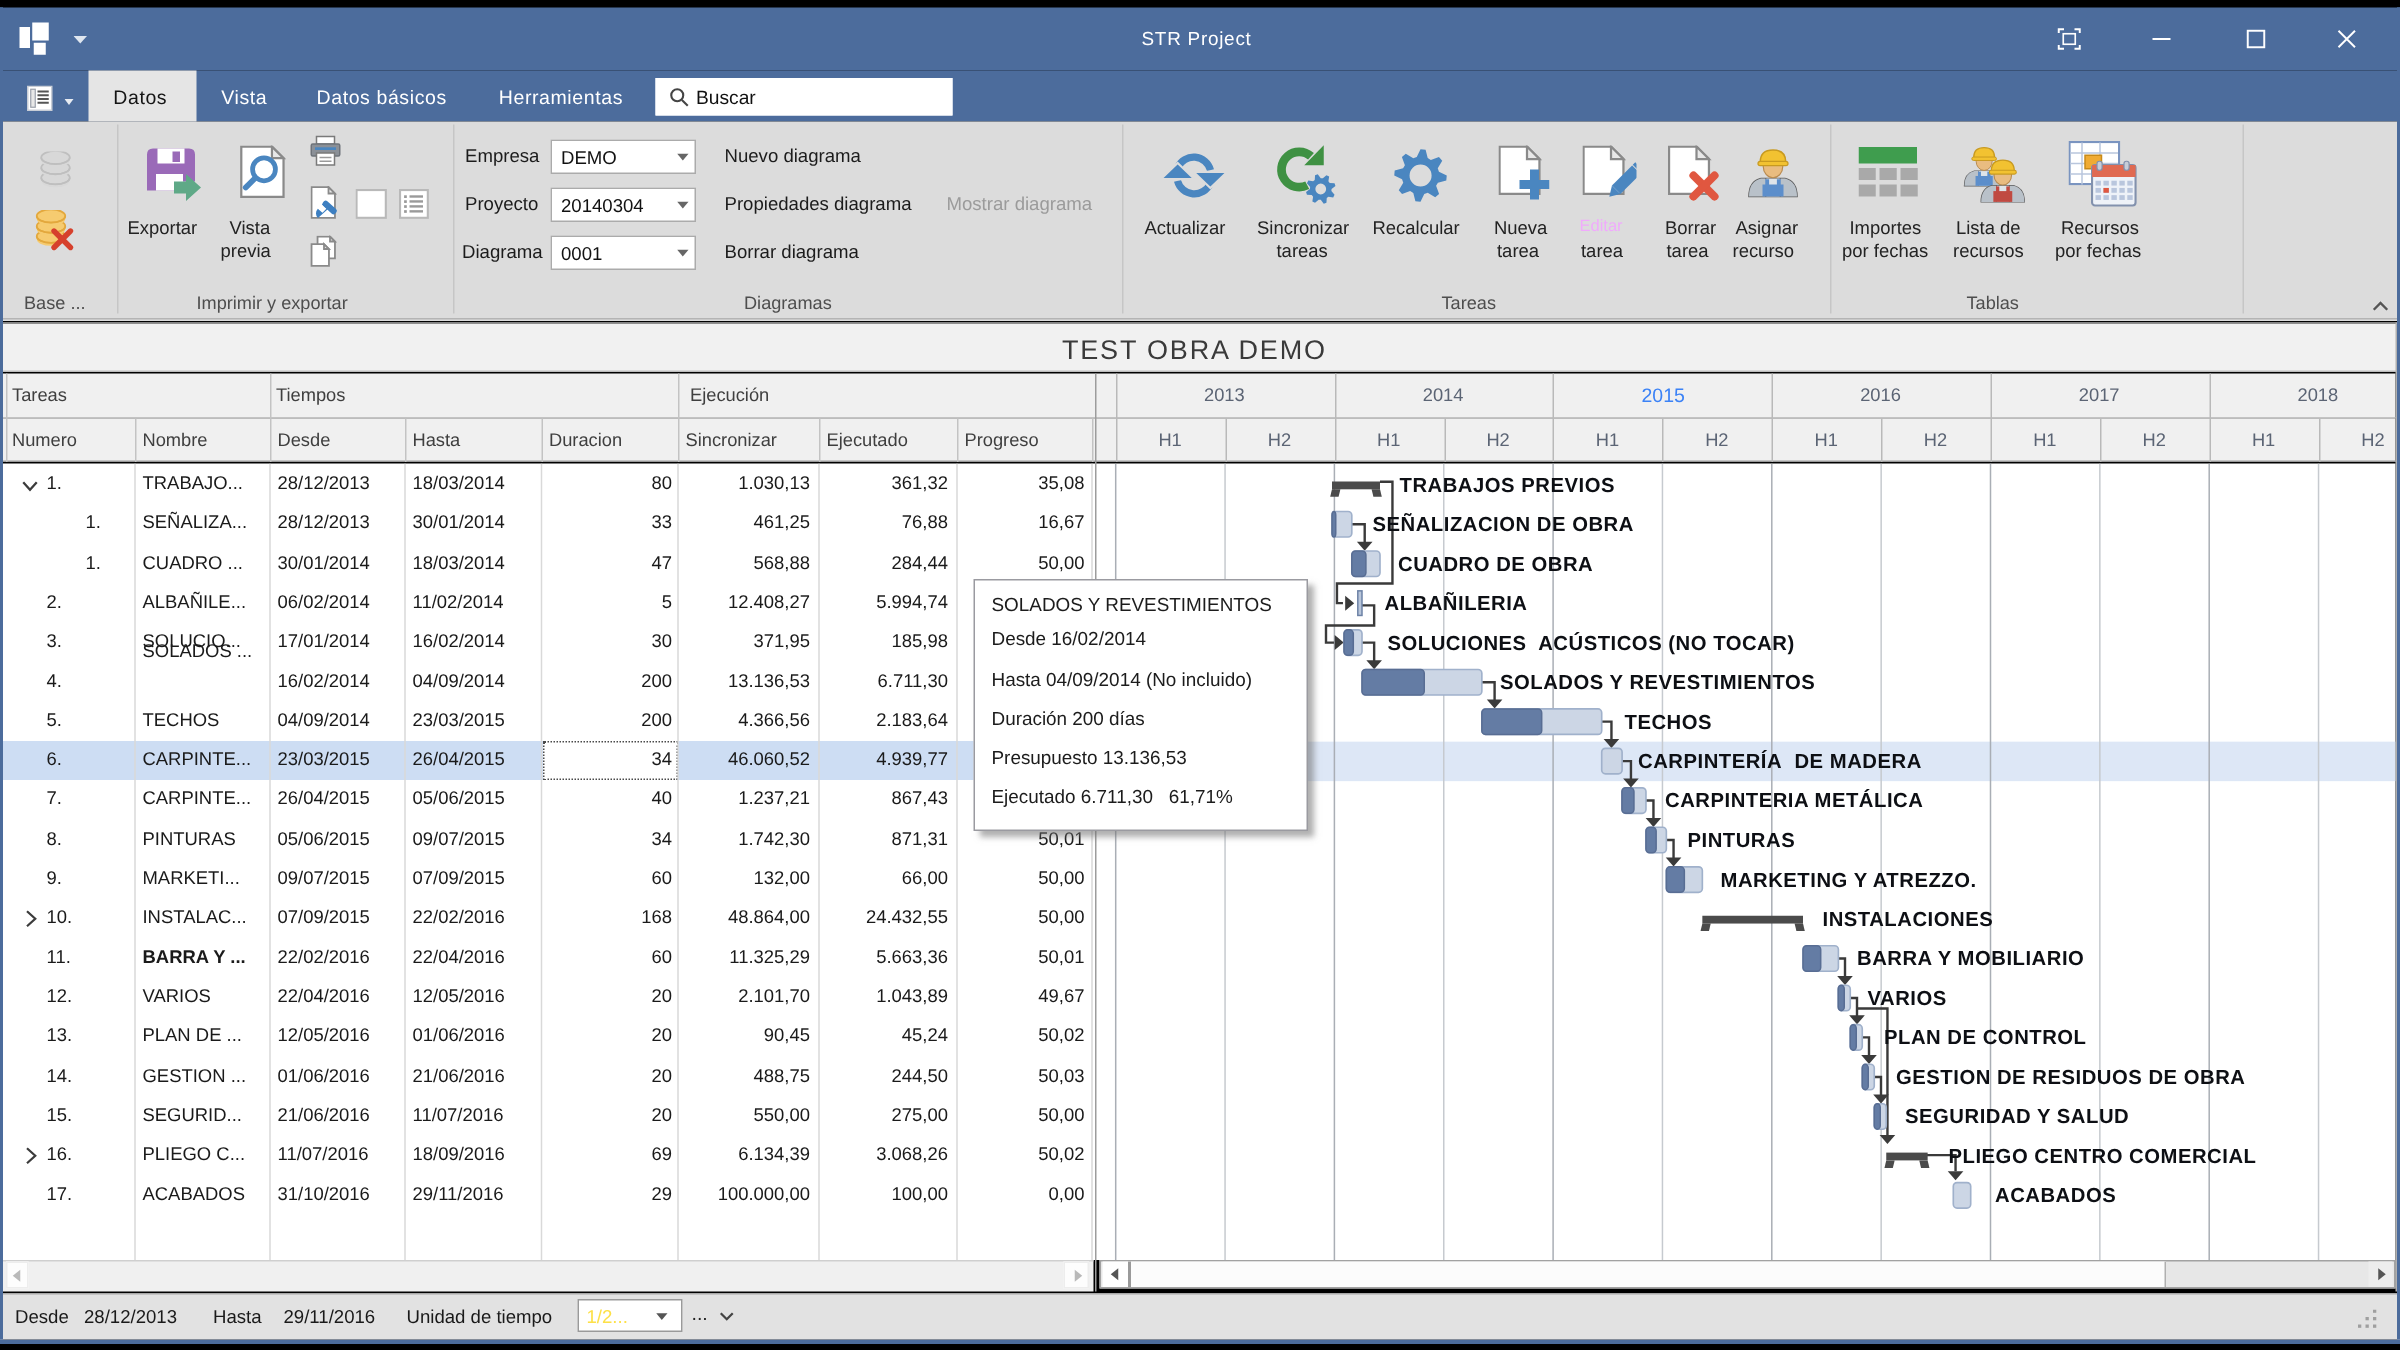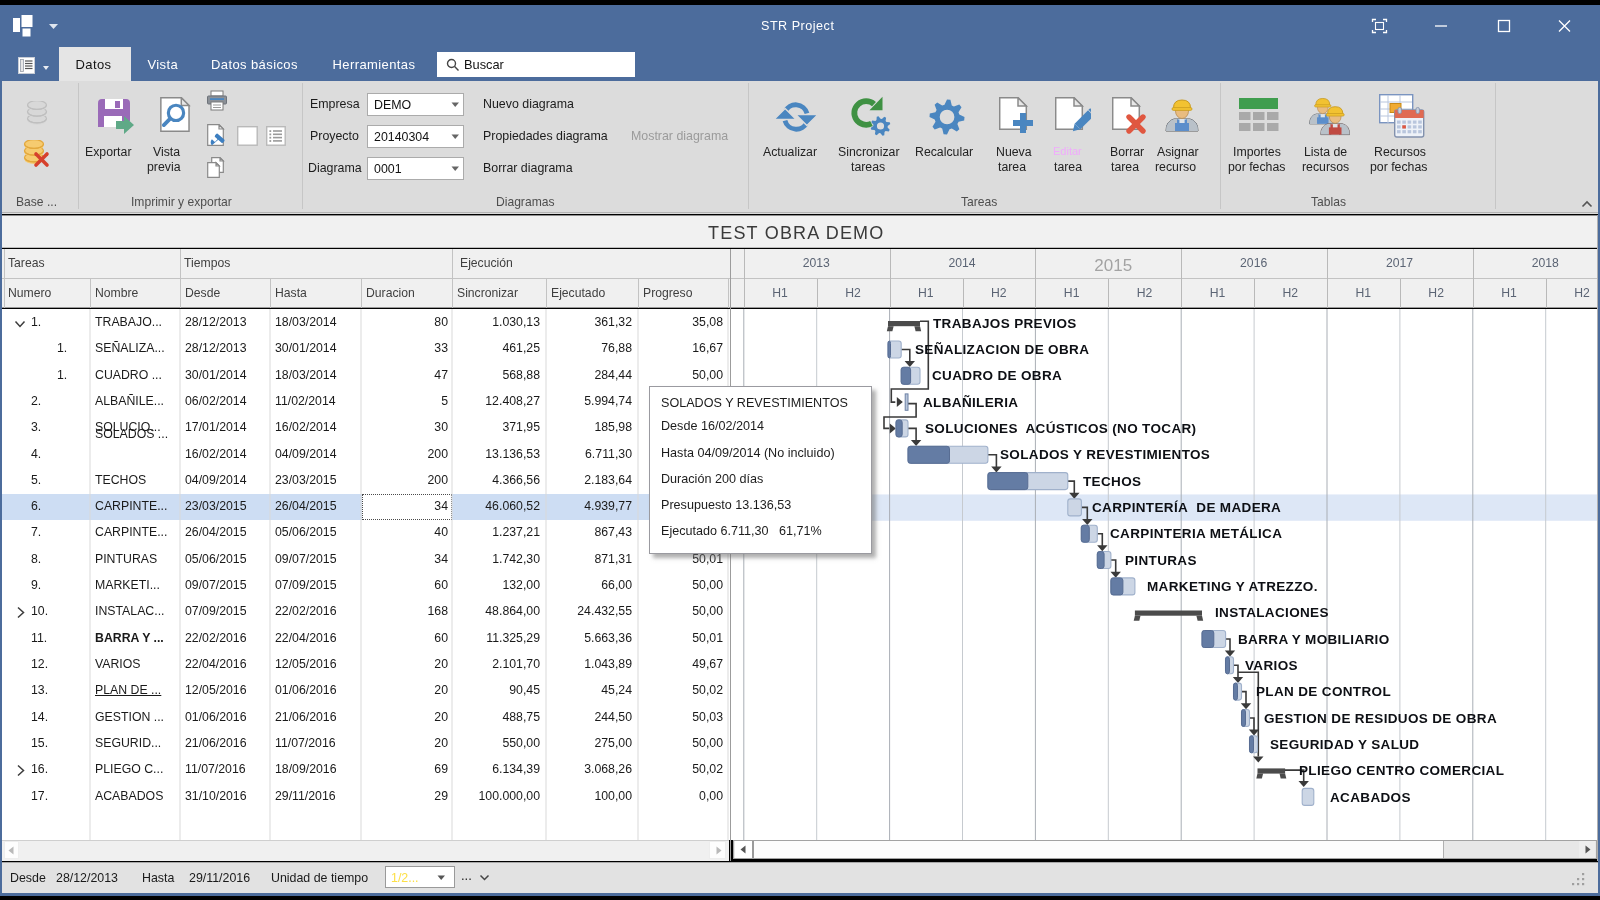--- a/index.html
+++ b/index.html
@@ -351,21 +351,21 @@
 <div class="a" style="left:270px;top:278.5px;width:1px;height:29.5px;background:#c3c3c3"></div>
 <div class="a" style="left:361px;top:278.5px;width:1px;height:29.5px;background:#c3c3c3"></div>
 <div class="a" style="left:452px;top:278.5px;width:1px;height:29.5px;background:#c3c3c3"></div>
 <div class="a" style="left:546px;top:278.5px;width:1px;height:29.5px;background:#c3c3c3"></div>
 <div class="a" style="left:638px;top:278.5px;width:1px;height:29.5px;background:#c3c3c3"></div>
 <div class="a" style="left:728px;top:278.5px;width:1px;height:29.5px;background:#c3c3c3"></div>
 <div class="t" style="left:802.6999999999999px;top:257px;font-size:12.2px;color:#5b6474">2013</div>
 <div class="a" style="left:743.8px;top:249px;width:1px;height:29.5px;background:#b9b9b9"></div>
 <div class="t" style="left:948.5px;top:257px;font-size:12.2px;color:#5b6474">2014</div>
 <div class="a" style="left:889.5999999999999px;top:249px;width:1px;height:29.5px;background:#b9b9b9"></div>
-<div class="t" style="left:1094.3px;top:257px;font-size:17px;color:#a3a3a3">2015</div>
+<div class="t" style="left:1094.3px;top:257px;font-size:13px;color:#3b82f6">2015</div>
 <div class="a" style="left:1035.4px;top:249px;width:1px;height:29.5px;background:#b9b9b9"></div>
 <div class="t" style="left:1240.1px;top:257px;font-size:12.2px;color:#5b6474">2016</div>
 <div class="a" style="left:1181.2px;top:249px;width:1px;height:29.5px;background:#b9b9b9"></div>
 <div class="t" style="left:1385.9px;top:257px;font-size:12.2px;color:#5b6474">2017</div>
 <div class="a" style="left:1327.0px;top:249px;width:1px;height:29.5px;background:#b9b9b9"></div>
 <div class="t" style="left:1531.7px;top:257px;font-size:12.2px;color:#5b6474">2018</div>
 <div class="a" style="left:1472.8px;top:249px;width:1px;height:29.5px;background:#b9b9b9"></div>
 <div class="t" style="left:772.25px;top:287px;font-size:12.2px;color:#5b6474">H1</div>
 <div class="a" style="left:743.8px;top:278.5px;width:1px;height:29.5px;background:#b9b9b9"></div>
 <div class="t" style="left:845.15px;top:287px;font-size:12.2px;color:#5b6474">H2</div>
@@ -505,21 +505,21 @@
 <div class="t" style="left:723px;top:631.75px;transform:translateX(-100%)">50,01</div>
 <div class="t" style="left:31px;top:658.07px;">12.</div>
 <div class="t" style="left:95px;top:658.07px;">VARIOS</div>
 <div class="t" style="left:185px;top:658.07px;">22/04/2016</div>
 <div class="t" style="left:275px;top:658.07px;">12/05/2016</div>
 <div class="t" style="left:448px;top:658.07px;transform:translateX(-100%)">20</div>
 <div class="t" style="left:540px;top:658.07px;transform:translateX(-100%)">2.101,70</div>
 <div class="t" style="left:632px;top:658.07px;transform:translateX(-100%)">1.043,89</div>
 <div class="t" style="left:723px;top:658.07px;transform:translateX(-100%)">49,67</div>
 <div class="t" style="left:31px;top:684.3900000000001px;">13.</div>
-<div class="t" style="left:95px;top:684.3900000000001px;text-decoration:underline;">PLAN DE ...</div>
+<div class="t" style="left:95px;top:684.3900000000001px;">PLAN DE ...</div>
 <div class="t" style="left:185px;top:684.3900000000001px;">12/05/2016</div>
 <div class="t" style="left:275px;top:684.3900000000001px;">01/06/2016</div>
 <div class="t" style="left:448px;top:684.3900000000001px;transform:translateX(-100%)">20</div>
 <div class="t" style="left:540px;top:684.3900000000001px;transform:translateX(-100%)">90,45</div>
 <div class="t" style="left:632px;top:684.3900000000001px;transform:translateX(-100%)">45,24</div>
 <div class="t" style="left:723px;top:684.3900000000001px;transform:translateX(-100%)">50,02</div>
 <div class="t" style="left:31px;top:710.71px;">14.</div>
 <div class="t" style="left:95px;top:710.71px;">GESTION ...</div>
 <div class="t" style="left:185px;top:710.71px;">01/06/2016</div>
 <div class="t" style="left:275px;top:710.71px;">21/06/2016</div>

